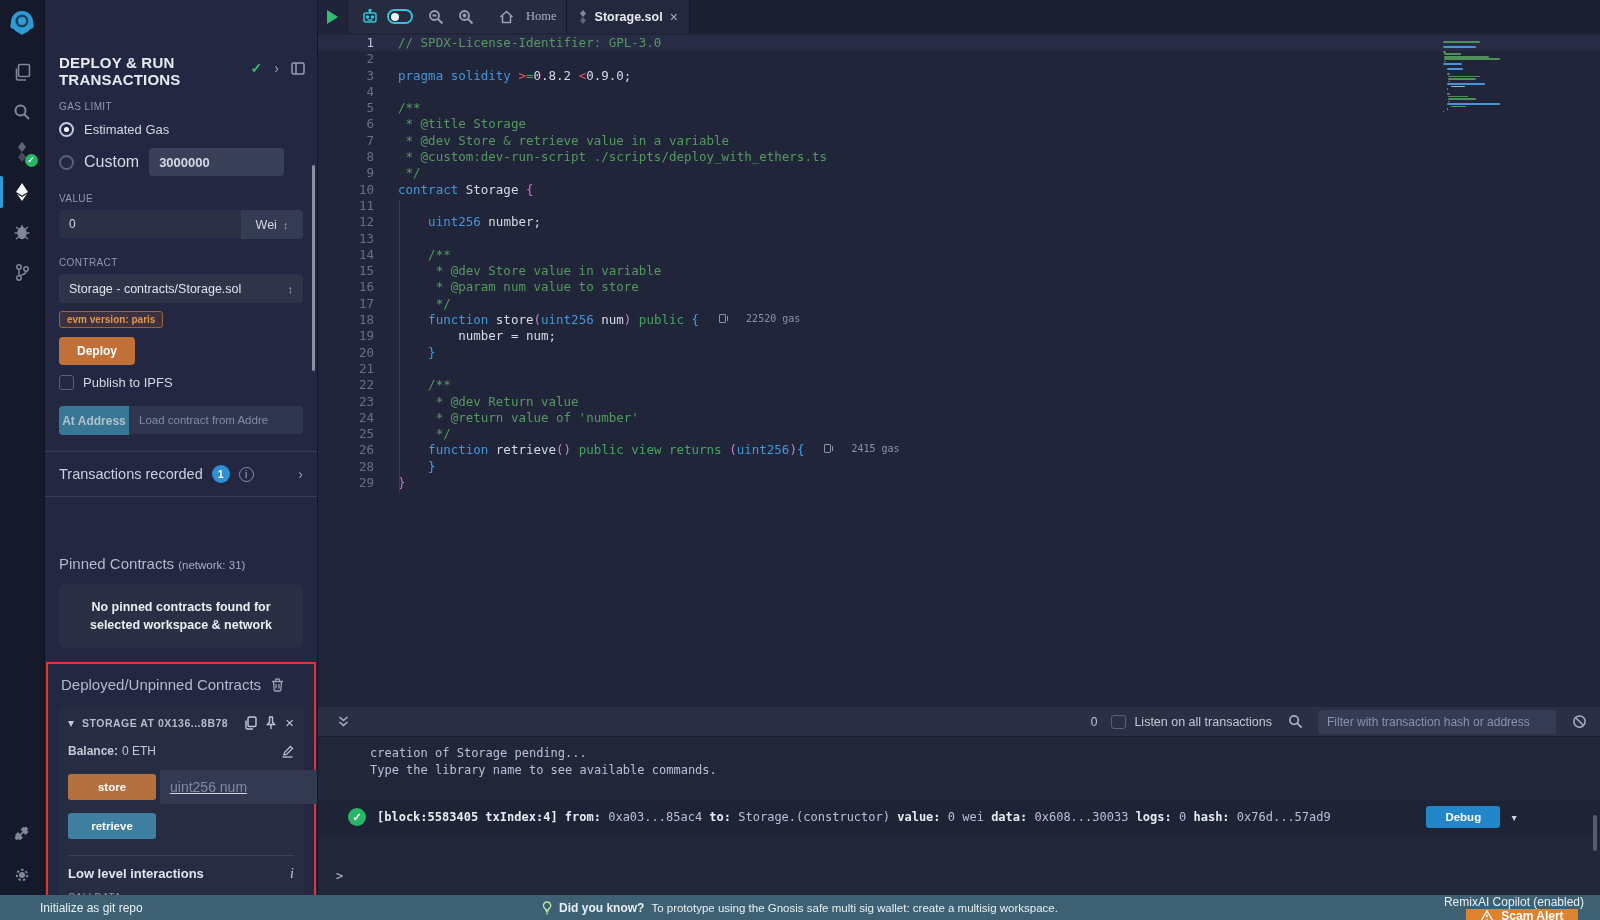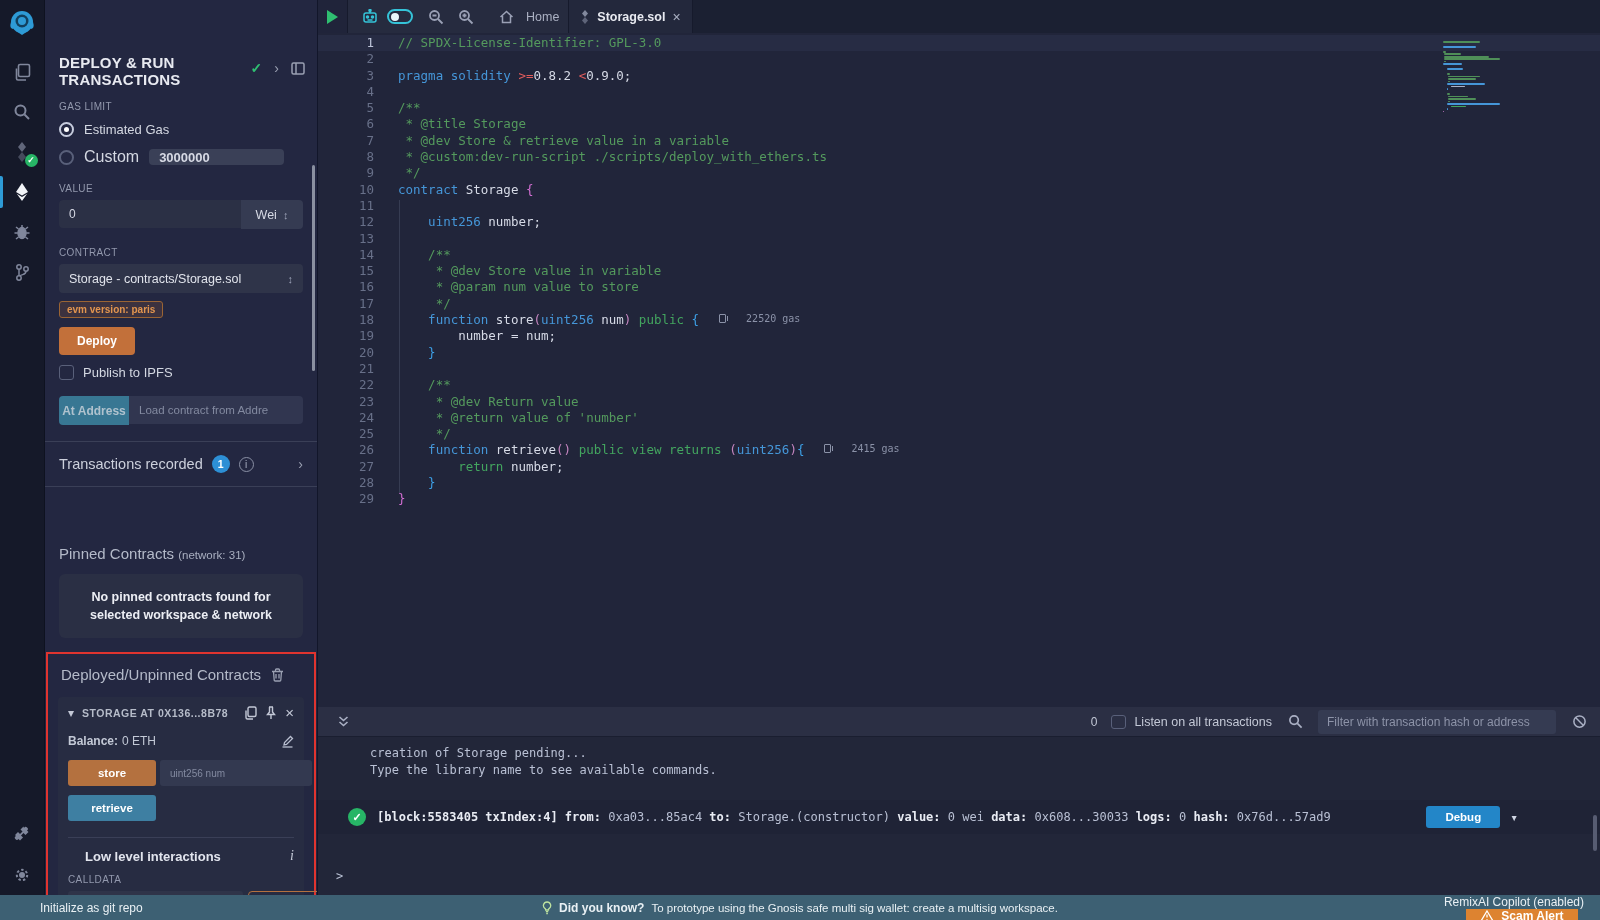--- a/index.html
+++ b/index.html
@@ -34,21 +34,21 @@
   .ph-chev { color:#9aa0b2; font-size:14px; }
   .lbl { font-size:10px; color:#9298ad; letter-spacing:.4px; margin-top:13px; margin-bottom:6px; }
   .radio-row { display:flex; align-items:center; gap:10px; margin:6px 0; font-size:13px; color:#d4d8e2; height:22px;}
   .radio { width:15px; height:15px; border-radius:50%; border:2px solid #59607a; background:transparent; position:relative; flex:0 0 15px;}
   .radio.sel { border-color:#c6ccdd; }
   .radio.sel::after { content:""; position:absolute; left:3px; top:3px; width:5px; height:5px; border-radius:50%; background:#fff; }
   .inp { background:#2f3449; border:none; border-radius:4px; color:#d6d9e4; font-size:12px;
     padding:0 10px; height:28px; outline:none; font-family:"Liberation Sans",sans-serif; }
   .inp::placeholder { color:#838aa0; }
   .gas-custom-row { display:flex; align-items:center; gap:10px; margin:8px 0 0; }
-  .gas-custom-row .inp { width:135px; height:16px; background:#3a4057; font-weight:bold; font-size:13px; }
+  .gas-custom-row .inp { width:135px; height:28px; background:#3a4057; font-weight:bold; font-size:13px; }
   .value-row { display:flex; height:29px; border-radius:4px; overflow:hidden; }
   .value-row .inp { flex:1; border-radius:4px 0 0 4px; background:#2b3045; }
   .unit-box { width:62px; background:#353b52; display:flex; align-items:center; justify-content:center;
     gap:6px; font-size:12.5px; color:#d6d9e4; cursor:pointer; }
   .updn { color:#9aa0b5; font-size:11px; }
   .select-row { height:29px; background:#2f3449; border-radius:4px; display:flex; align-items:center;
     padding:0 10px; font-size:12.5px; color:#e1e4ec; cursor:pointer; }
   .select-row .grow { flex:1; }
   .evm-badge { display:inline-block; margin-top:8px; font-size:10px; font-weight:bold; color:#e2954f;
     background:rgba(194,112,58,.16); border:1px solid #9a6434; border-radius:3px; padding:2px 7px; }
@@ -79,44 +79,44 @@
   .card-head .cname { font-size:10.5px; font-weight:bold; letter-spacing:.5px; }
   .card-head .spacer { flex:1; }
   .card-head .hicon { color:#c3c8d6; cursor:pointer; display:flex; }
   .close-x { font-size:15px; color:#c3c8d6; line-height:12px; cursor:pointer; }
   .balance-row { display:flex; align-items:center; margin:14px 0 2px; font-size:12px; color:#c3c9d6; }
   .balance-row b { margin-right:4px; }
   .balance-row .edit { margin-left:auto; color:#b9bfd0; cursor:pointer; }
   .fn-row { display:flex; align-items:center; margin-top:12px; gap:0; }
   .btn-store { background:#b4713f; width:88px; height:26px; border:none; border-radius:3px;
     color:#fff; font-weight:bold; font-size:11.5px; cursor:pointer; flex:0 0 88px; }
-  .fn-row .inp { flex:1; height:26px; margin-left:4px; background:#333950; font-size:10px; border-radius:3px; }
+  .fn-row .inp { flex:1; height:34px; margin-left:4px; background:#333950; font-size:14px; border-radius:3px;text-decoration:underline; }
   .btn-retrieve { background:#3e7fa2; width:88px; height:26px; border:none; border-radius:3px;
     color:#fff; font-weight:bold; font-size:11.5px; cursor:pointer; margin-top:9px; display:block; }
   .card-divider { height:1px; background:#3a3f57; margin:16px 0 10px; }
-  .lowlevel-head { display:flex; align-items:center; font-size:13px; font-weight:bold; color:#e2e5ee;margin-left:17px; }
+  .lowlevel-head { display:flex; font-size:13px; font-weight:bold; color:#e2e5ee; }
   .lowlevel-head .ital { margin-left:auto; font-family:"Liberation Serif",serif; font-style:italic;
     font-size:14px; color:#c3c8d6; font-weight:normal; }
   .calldata-row { display:flex; gap:5px; margin-top:5px; }
   .calldata-row .inp { flex:1; height:27px; background:#2f3449; border-radius:3px; }
   .btn-transact { background:transparent; border:1px solid #b4713f; color:#dd9254; font-weight:bold;
     font-size:12px; border-radius:4px; padding:16px 12px; height:42px; cursor:pointer; }
 
   
   .main { position:absolute; left:318px; top:0; width:1282px; height:895px; background:#21253a; }
   .toolbar { position:absolute; left:0; top:0; right:0; height:33px; background:#1d2134; display:flex; align-items:stretch; }
   .tb-seg { display:flex; align-items:center; background:#262b3f; border-right:1px solid #161a2c; padding:0 9px; gap:4px;}
   .tb-seg.first { background:#20243a; }
   .play-btn { width:0; height:0; border-left:11px solid #2fbf71; border-top:7px solid transparent;
     border-bottom:7px solid transparent; cursor:pointer; }
   .tb-icon { display:flex; align-items:center; justify-content:center; width:26px; height:26px; color:#9aa0b5; cursor:pointer; }
   .tb-icon.cyan { color:#35c3d8; }
   .toggle { width:26px; height:15px; border:2px solid #35c3d8; border-radius:9px; position:relative; cursor:pointer; }
   .toggle::after { content:""; position:absolute; left:2px; top:1.5px; width:8px; height:8px; border-radius:50%; background:#e8f6fa; }
-  .home-lbl { font-size:12.5px; color:#aab0c2; margin-left:3px; }
+  .home-lbl { font-size:12.5px; color:#aab0c2; margin-left:3px;font-family:Liberation Serif, serif; }
   .tab { display:flex; align-items:center; gap:7px; background:#23283c; padding:0 11px; border-right:1px solid #161a2c; cursor:pointer;}
   .tab-label { font-size:12.5px; font-weight:bold; color:#e8eaf1; }
   .tab-close { color:#aab0c2; font-size:14px; }
   .tab-rest { flex:1; background:#1b2032; }
 
   
   .editor { position:absolute; left:0; top:33px; right:0; height:674px; background:#21253a; overflow:hidden; }
   .code-lines { padding-top:2px; position:relative; }
   .code-line { position:relative; white-space:pre; height:16.3px;
     font:12.5px/16.3px "DejaVu Sans Mono", monospace; padding-left:80px; color:#d6dae6; }
@@ -449,21 +449,20 @@
           <div class="code-line"><span class="ln">17</span><span class="tk cm">     */</span></div>
           <div class="code-line"><span class="ln">18</span><span class="tk tx">    </span><span class="tk kw">function </span><span class="tk tx">store</span><span class="tk b2">(</span><span class="tk kw">uint256 </span><span class="tk tx">num</span><span class="tk b2">)</span><span class="tk kg"> public </span><span class="tk b3">{</span><span class="gas-widget"><span class="gas-icon"></span><span>22520 gas</span></span></div>
           <div class="code-line"><span class="ln">19</span><span class="tk tx">        number = num;</span></div>
           <div class="code-line"><span class="ln">20</span><span class="tk tx">    </span><span class="tk b3">}</span></div>
           <div class="code-line"><span class="ln">21</span></div>
           <div class="code-line"><span class="ln">22</span><span class="tk cm">    /**</span></div>
           <div class="code-line"><span class="ln">23</span><span class="tk cm">     * @dev Return value</span></div>
           <div class="code-line"><span class="ln">24</span><span class="tk cm">     * @return value of 'number'</span></div>
           <div class="code-line"><span class="ln">25</span><span class="tk cm">     */</span></div>
           <div class="code-line"><span class="ln">26</span><span class="tk tx">    </span><span class="tk kw">function </span><span class="tk tx">retrieve</span><span class="tk b2">()</span><span class="tk tx"> </span><span class="tk kg">public view returns </span><span class="tk b2">(</span><span class="tk kw">uint256</span><span class="tk b2">)</span><span class="tk b3">{</span><span class="gas-widget"><span class="gas-icon"></span><span>2415 gas</span></span></div>
-          <div class="code-line"><span class="ln">27</span><span class="tk tx">        </span><span class="tk kg">return </span><span class="tk tx">number;</span></div>
           <div class="code-line"><span class="ln">28</span><span class="tk tx">    </span><span class="tk b3">}</span></div>
           <div class="code-line"><span class="ln">29</span><span class="tk b1">}</span></div>
         </div>
       <div class="indent-guide" style="top:167px;height:293px"></div>
       <div class="minimap">
           <div class="mm-line" style="margin-left: 0px; width: 36.75px; background: rgb(79, 143, 88);"></div>
           <div class="mm-line"></div>
           <div class="mm-line" style="margin-left: 0px; width: 32.55px; background: rgb(69, 150, 216);"></div>
           <div class="mm-line"></div>
           <div class="mm-line" style="margin-left: 0px; width: 3.15px; background: rgb(79, 143, 88);"></div>

